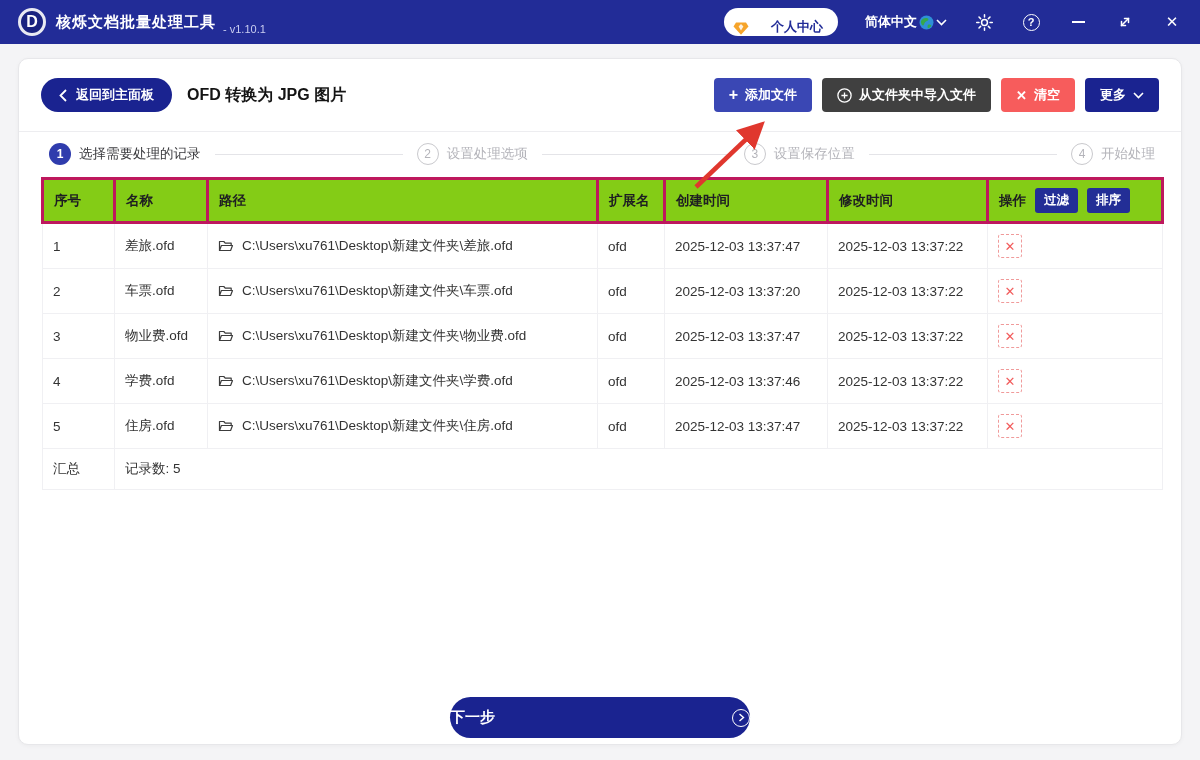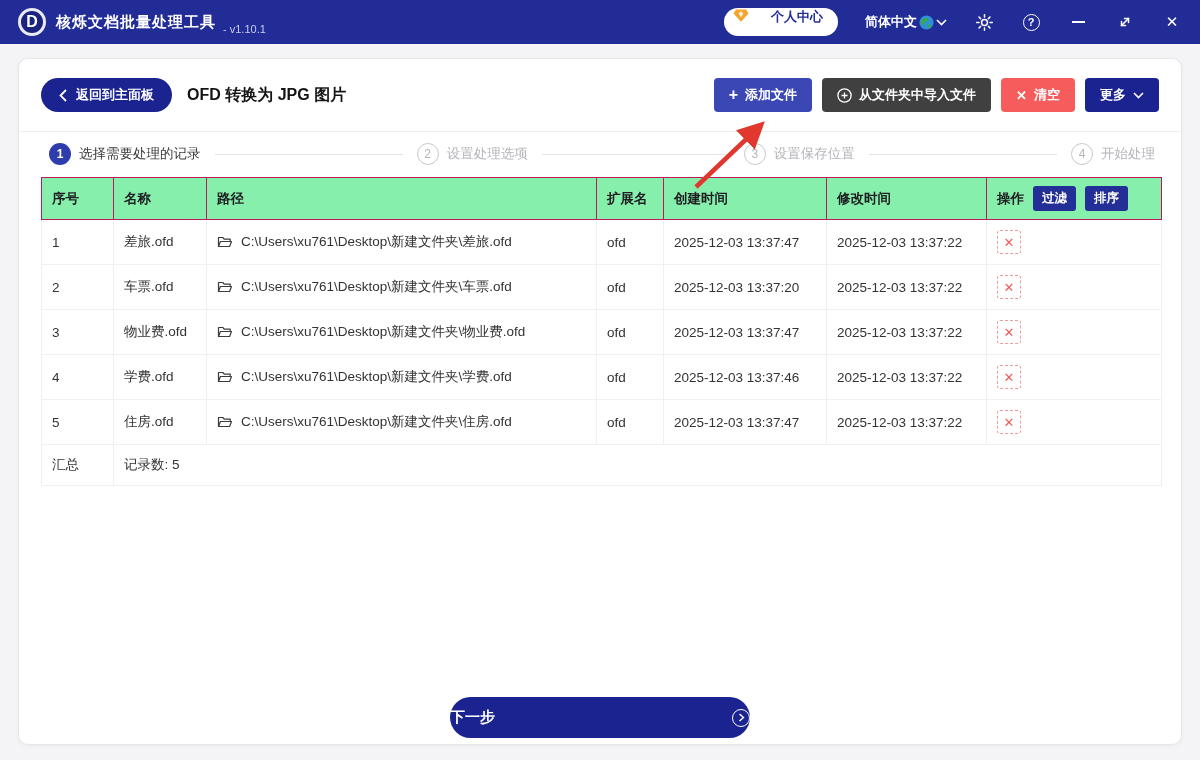--- a/index.html
+++ b/index.html
@@ -10,21 +10,21 @@
   
   .titlebar { position:absolute; top:0; left:0; width:1200px; height:44px;
     background:#222c97; display:flex; align-items:center; padding:0 18px; color:#fff; }
   .logo { width:28px; height:28px; border-radius:50%; background:#1a2380;
     border:3px solid #e9eaf2; display:flex; align-items:center; justify-content:center;
     font-weight:bold; font-size:16px; color:#fff; }
   .app-title { font-size:15px; font-weight:bold; margin-left:10px; letter-spacing:1px; }
   .version { font-size:11px; color:#c9cdf0; margin-left:7px; margin-top:14px; }
   .tb-right { margin-left:auto; display:flex; align-items:center; gap:27px; }
   .user-pill { background:#fff; color:#222c97; border-radius:15px; height:28px;
-    display:flex; align-items:flex-start; gap:22px; padding:0 15px 0 9px; font-size:13px;
+    display:flex; align-items:flex-end; gap:22px; padding:0 15px 0 9px; font-size:13px;
     font-weight:bold; cursor:pointer; }
   .lang { display:flex; align-items:center; gap:2px; font-size:13px; font-weight:bold; cursor:pointer; }
   .tb-icon { display:flex; align-items:center; justify-content:center; width:20px; height:20px; cursor:pointer; }
   .help-circle { width:17px; height:17px; border:1.6px solid #fff; border-radius:50%;
     display:flex; align-items:center; justify-content:center; font-size:11px; font-weight:bold; }
   .min-line { width:13px; height:0; border-top:2px solid #fff; display:inline-block; }
   .close-x { font-size:15px; }
 
   
   .card { position:absolute; left:18px; right:18px; top:58px; bottom:15px;
@@ -53,21 +53,21 @@
     align-items:center; justify-content:center; font-size:12px; }
   .step.active .step-circle { background:#2f3cad; color:#fff; font-weight:bold; }
   .step.inactive .step-circle { background:#fff; border:1px solid #c9c9cd; color:#b4b4ba; }
   .step.active .step-label { color:#3a3a3e; font-size:13.5px; }
   .step.inactive .step-label { color:#b4b4ba; font-size:13.5px; }
   .step-line { flex:1; height:0; border-top:1px solid #e4e4e8; margin:0 14px; }
 
   
   .file-table { width:1120px; margin:2px 22px 0 22px; border-collapse:collapse;
     font-size:13.5px; table-layout:fixed; }
-  .file-table th { background:#86efac; border:1px solid #be185d; text-align:left;
+  .file-table th { background:#84cc16; border:3px solid #be185d; text-align:left;
     font-weight:bold; color:#1e1e22; padding:8px 10px; }
   .file-table td { border:1px solid #f0f0f3; color:#333; padding:10px 10px; height:41px;
     overflow:hidden; white-space:nowrap; }
   .ops-head { display:flex; align-items:center; gap:9px; }
   .mini-btn { background:#232e96; color:#fff; border:none; border-radius:3px;
     font-size:12.5px; font-weight:bold; padding:4px 9px; cursor:pointer; }
   .path-cell { display:flex; align-items:center; gap:8px; }
   .del-btn { width:24px; height:24px; background:#fff; border:1px dashed #f09a9a;
     border-radius:3px; color:#f25c5c; font-size:13px; line-height:1;
     display:flex; align-items:center; justify-content:center; cursor:pointer; }

